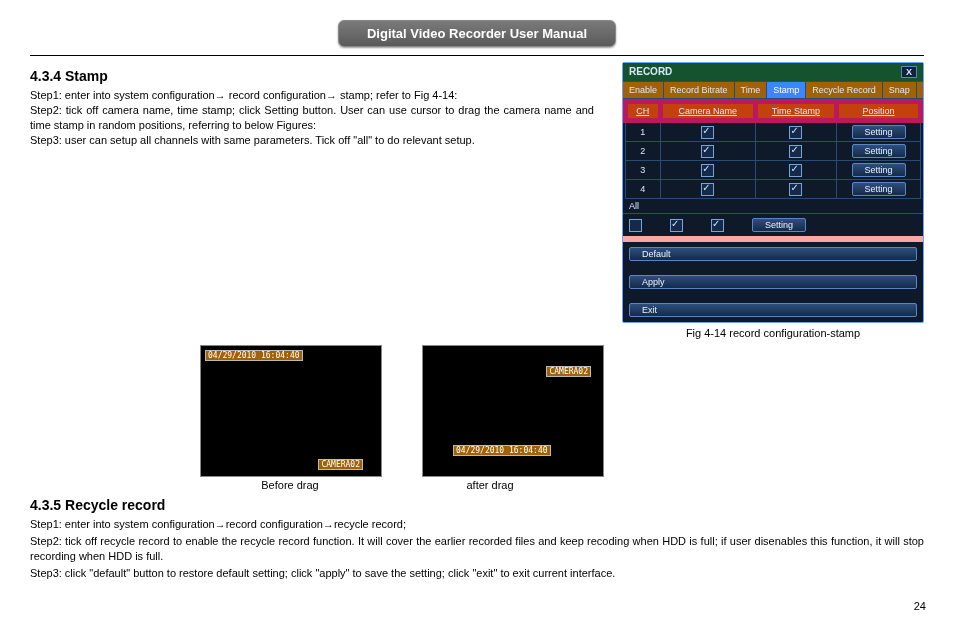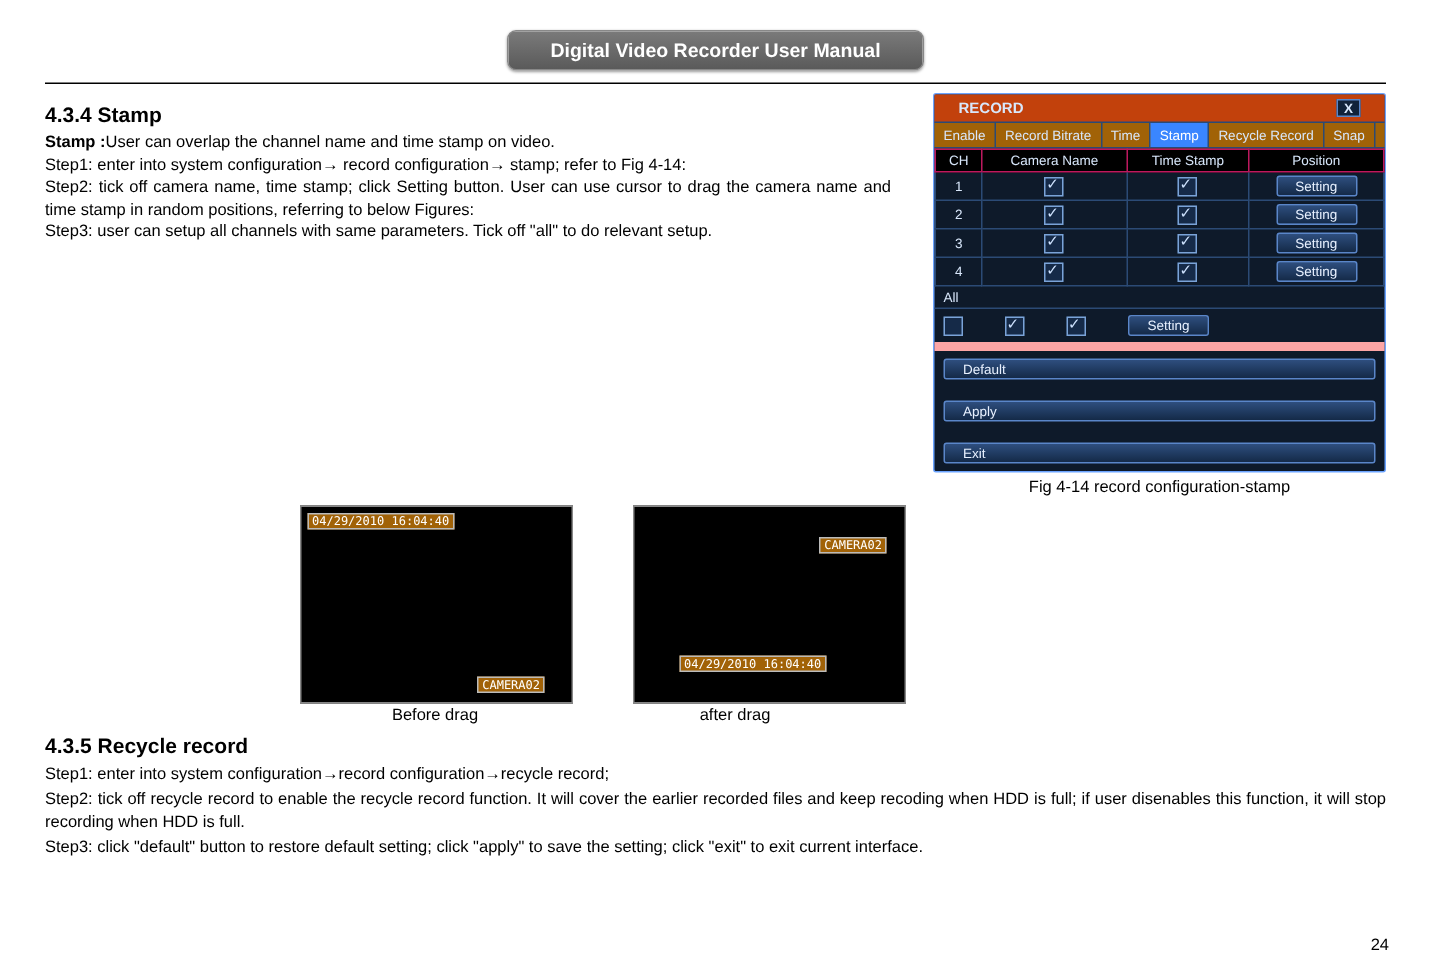--- a/index.html
+++ b/index.html
@@ -15,59 +15,56 @@
   .hr{border-top:1.5px solid #000;margin-bottom:6px;}
   .columns{display:flex;gap:28px;}
   .left{flex:1;}
   .right{flex:0 0 300px;}
   h3{margin:6px 0 4px;font-size:14px;}
   .body-text{font-size:11px;line-height:1.35;text-align:justify;}
   .step{font-size:11px;line-height:1.35;text-align:justify;}
 
   
   .win{background:#0e1a2a;border:1px solid #6aa3ff;border-radius:2px;font-size:10px;color:#d8e7fb;width:300px;}
-  .win-title{display:flex;justify-content:space-between;align-items:center;padding:3px 16px;background:#c2410c;border-bottom:1px solid #2b4a75;font-weight:bold;}
+  .win-title{display:flex;justify-content:space-between;align-items:flex-start;padding:3px 6px;background:#14532d;border-bottom:1px solid #2b4a75;font-weight:bold;}
   .win-title .x{border:1px solid #5a86c9;padding:0 4px;font-size:9px;background:#11223a;}
   .tabs{display:flex;background:#a16207;border-bottom:1px solid #2b4a75;}
   .tab{padding:3px 6px;border-right:1px solid #2b4a75;font-size:9px;white-space:nowrap;}
   .tab.active{background:#3a86ff;color:#fff;}
   table.wt{border-collapse:collapse;width:100%;}
-  .wt th{background:#000000;border:1px solid #be185d;padding:2px 4px;font-size:9px;font-weight:normal;}
+  .wt th{background:#c2410c;border:5px solid #be185d;padding:2px 4px;font-size:9px;font-weight:normal;text-decoration:underline;}
   .wt td{border:1px solid #2b4a75;padding:2px 4px;font-size:9px;text-align:center;height:14px;}
   .cb{display:inline-block;width:11px;height:11px;border:1px solid #7aa3d8;background:#152a48;position:relative;vertical-align:middle;}
   .cb.checked::after{content:"✓";position:absolute;top:-2px;left:0;font-size:10px;color:#cfe3ff;}
   .btn{display:inline-block;background:linear-gradient(#2e4e7e,#142a48);border:1px solid #5a86c9;border-radius:2px;padding:1px 12px;font-size:9px;color:#e8f1ff;}
   .allrow{display:flex;gap:28px;align-items:center;padding:4px 6px;border-top:1px solid #2b4a75;}
   .footer-row{display:flex;justify-content:flex-start;gap:14px;padding:5px 6px;border-top:6px solid #fca5a5;flex-direction:column;}
   .caption{font-size:11px;text-align:center;margin-top:4px;}
 
   
   .thumbs{display:flex;gap:40px;margin:6px 0 2px 170px;}
   .thumb{width:180px;height:130px;background:#000;border:1px solid #888;position:relative;font-size:8px;color:#fff;font-family:monospace;}
   .ts{position:absolute;border:1px solid #bbb;padding:0 2px;background:#a16207;}
   .thumb-labels{display:flex;gap:20px;margin-left:170px;font-size:11px;}
   .thumb-labels div{width:180px;text-align:center;}
 
   .recycle{margin-top:6px;}
   .recycle .step{margin:2px 0;}
-  .pagenum{position:absolute;bottom:0;right:28px;font-size:11px;}
+  .pagenum{position:absolute;bottom:24px;right:28px;font-size:11px;}
 </style>
 </head>
 <body>
 
 <div class="page">
   <div class="title-bar">Digital Video Recorder User Manual</div>
   <div class="hr"></div>
 
   <div class="columns">
     <div class="left">
       <h3>4.3.4  Stamp</h3>
-      <div class="body-text">
-        <b>Stamp :</b><span>User can overlap the channel name and time stamp on video.</span>
-      </div>
       <div class="step">Step1: enter into system configuration→ record configuration→ stamp; refer to Fig 4-14:</div>
       <div class="step">Step2: tick off camera name, time stamp; click Setting button. User can use cursor to drag the camera name and time stamp in random positions, referring to below Figures:</div>
       <div class="step">Step3: user can setup all channels with same parameters. Tick off "all" to do relevant setup.</div>
     </div>
 
     <div class="right">
       <div class="win">
         <div class="win-title">
           <span>RECORD</span>
           <span class="x">X</span>

